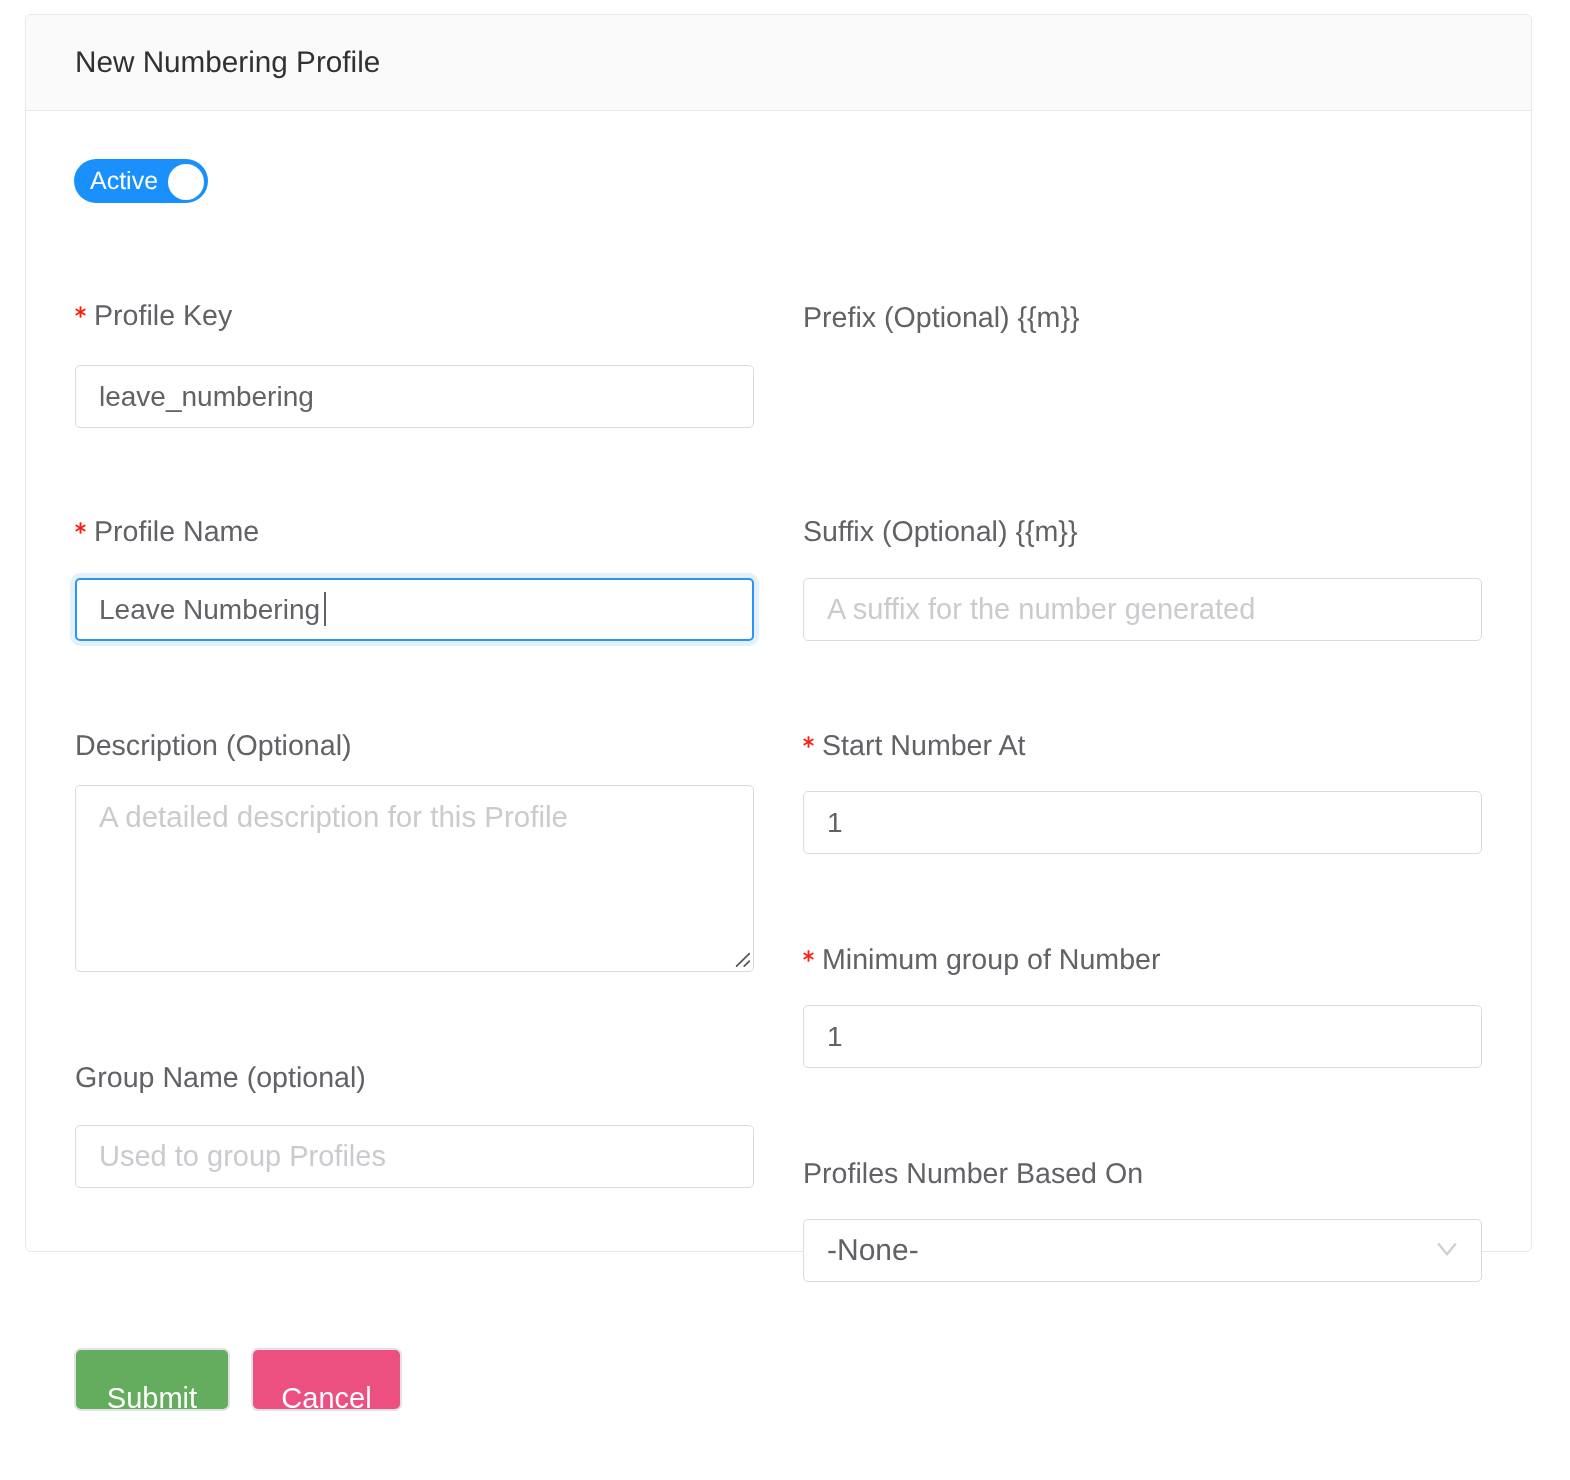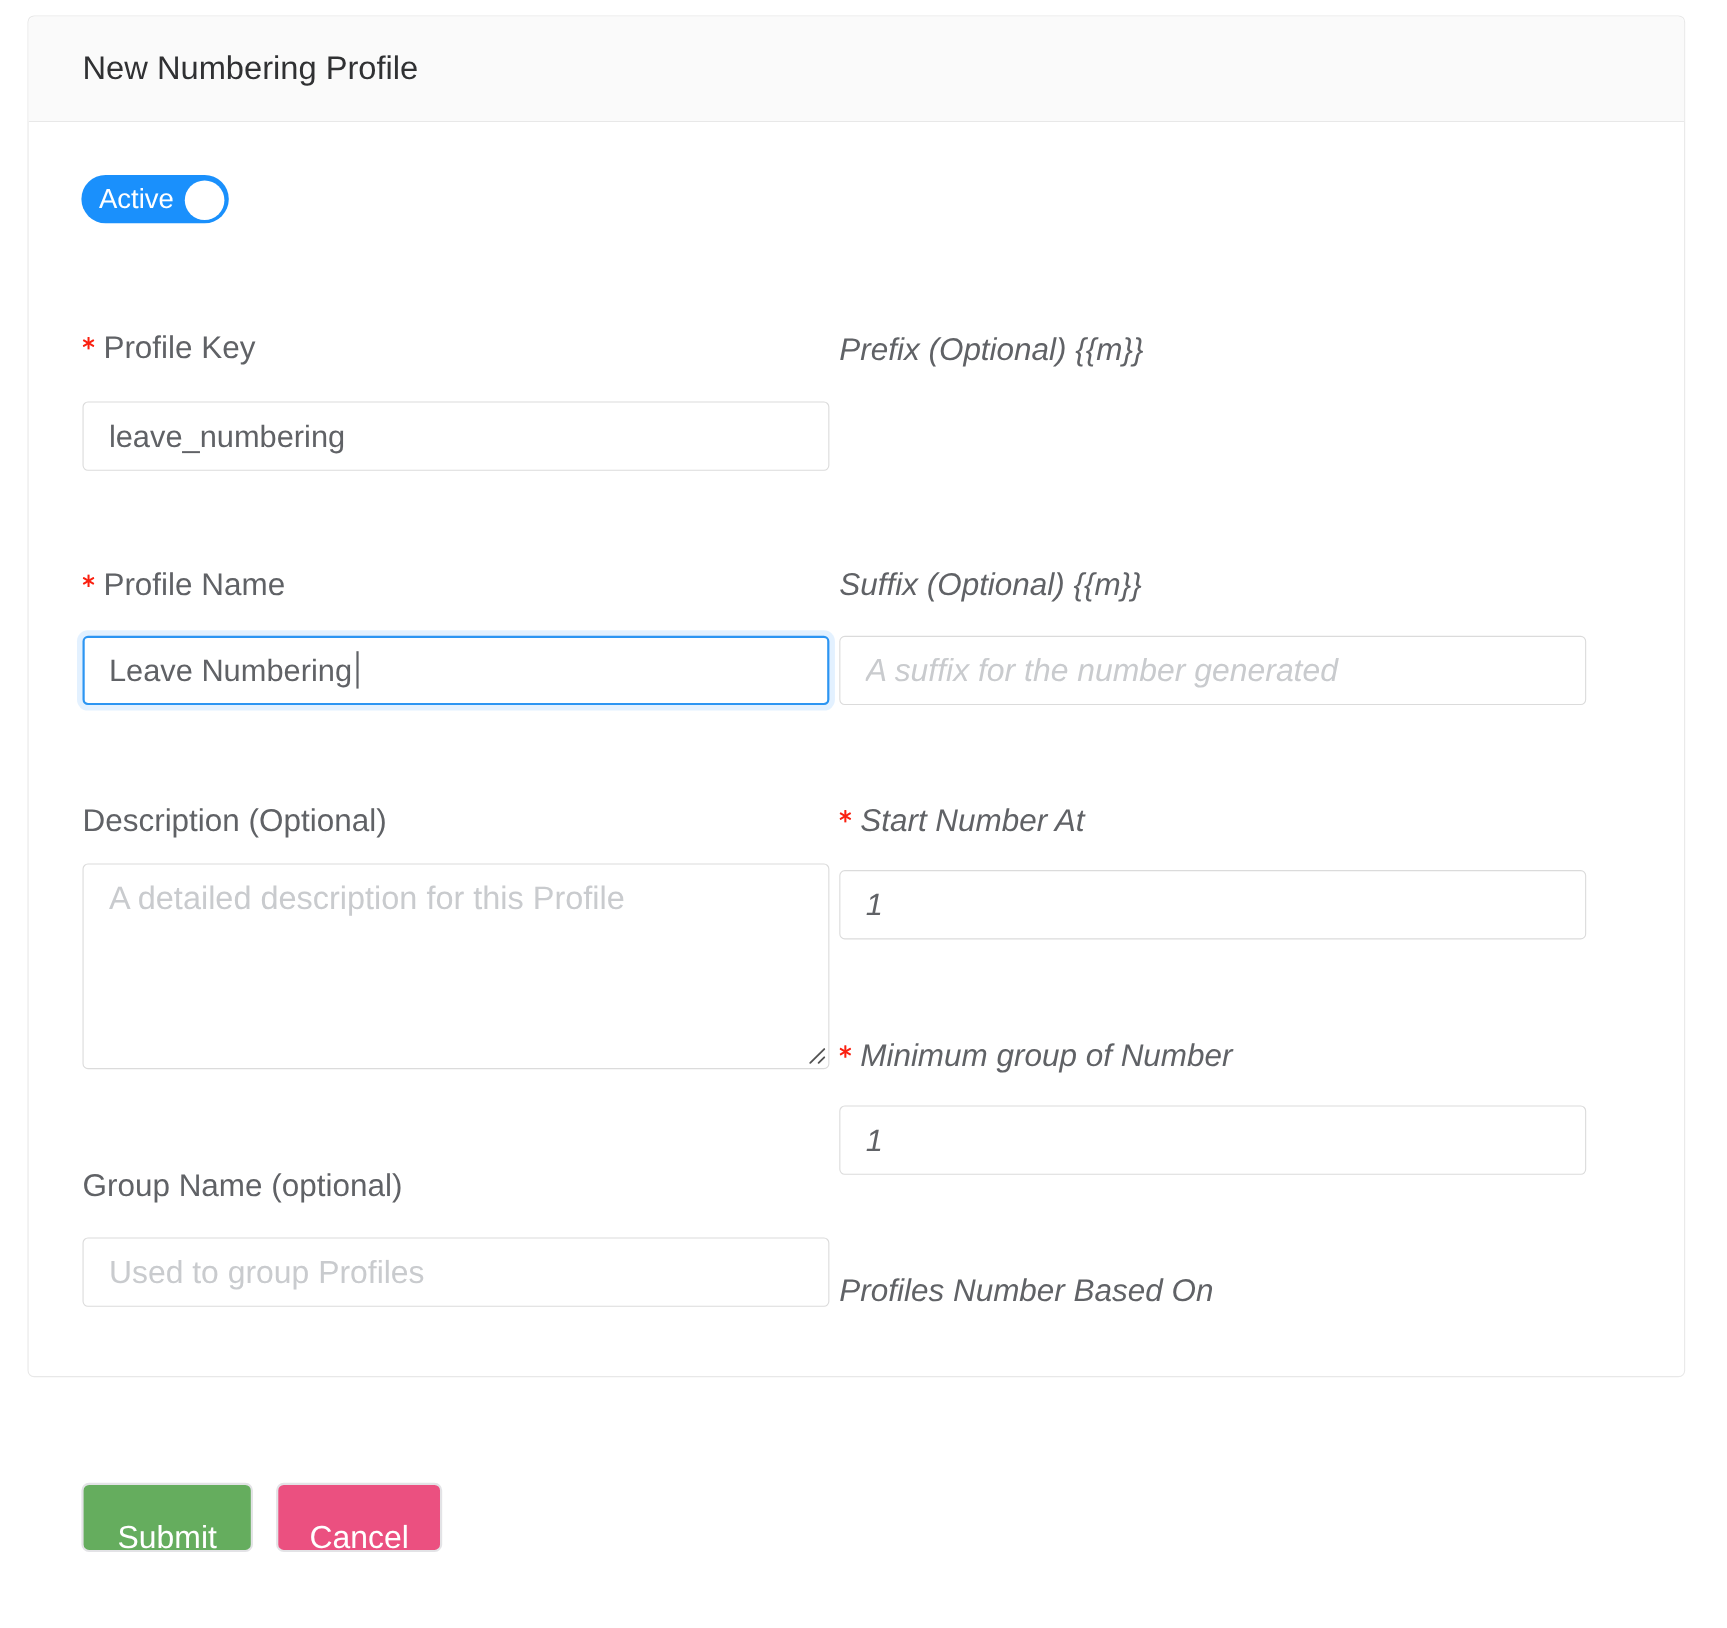--- a/index.html
+++ b/index.html
@@ -35,21 +35,21 @@
     position:absolute; left:16px; top:0; height:44px; line-height:44px;
     color:#fff; font-size:25px;
   }
   .toggle-knob {
     position:absolute; left:93.5px; top:5px; width:36px; height:36px;
     border-radius:50%; background:#fff;
   }
 
   
   .cl { position:absolute; left:75px; }
-  .cr { position:absolute; left:763px;font-style:italic; }
+  .cr { position:absolute; left:803px; }
 
   .flabel {
     font-size:28.6px; color:#606266; line-height:34px; white-space:nowrap;
   }
   .req { display:inline-block; width:11px; height:12px; margin-right:8px; margin-left:0px; vertical-align:baseline; position:relative; top:-7px; }
   .req svg { display:block; width:11px; height:12px; }
 
   .finput {
     display:block; width:679px; height:63px;
     border:1px solid #dbdbdb; border-radius:5px; background:#fff;
@@ -147,16 +147,22 @@
   <div class="flabel cr" style="top:943px"><span class="req" aria-label="*"><svg viewBox="0 0 20 22">
           <g fill="#fa2010">
             <rect x="8.3" y="0.6" width="3.4" height="20.8" rx="0.5"></rect>
             <rect x="8.3" y="0.6" width="3.4" height="20.8" rx="0.5" transform="rotate(60 10 11)"></rect>
             <rect x="8.3" y="0.6" width="3.4" height="20.8" rx="0.5" transform="rotate(120 10 11)"></rect>
           </g>
         </svg></span><span>Minimum group of Number</span></div>
   <input class="finput cr" style="top: 1005px;" value="1">
 
   <div class="flabel cr" style="top:1157px">Profiles Number Based On</div>
+  <div class="fselect cr" style="top:1219px">
+    <span class="fselect-val">-None-</span>
+    <svg class="fselect-arrow" viewBox="0 0 26 16" fill="none" stroke="#cdd0d4" stroke-width="2.4" stroke-linecap="butt" stroke-linejoin="miter">
+        <path d="M4.2 2.6 L13 13.2 L21.8 2.6"></path>
+      </svg>
+  </div>
 
   <button class="btn btn-submit">Submit</button>
   <button class="btn btn-cancel">Cancel</button>
 </div>
 
 </body></html>

